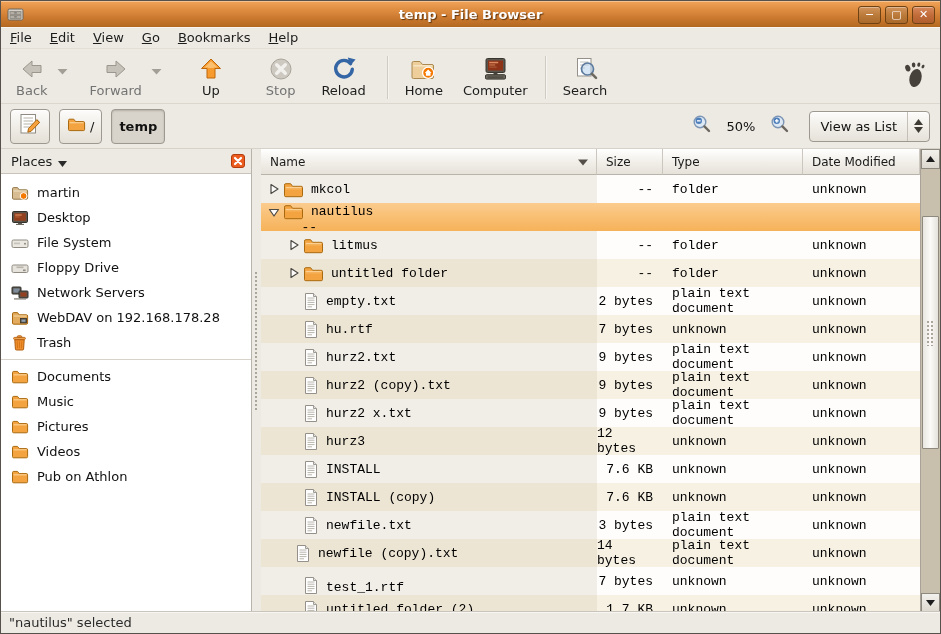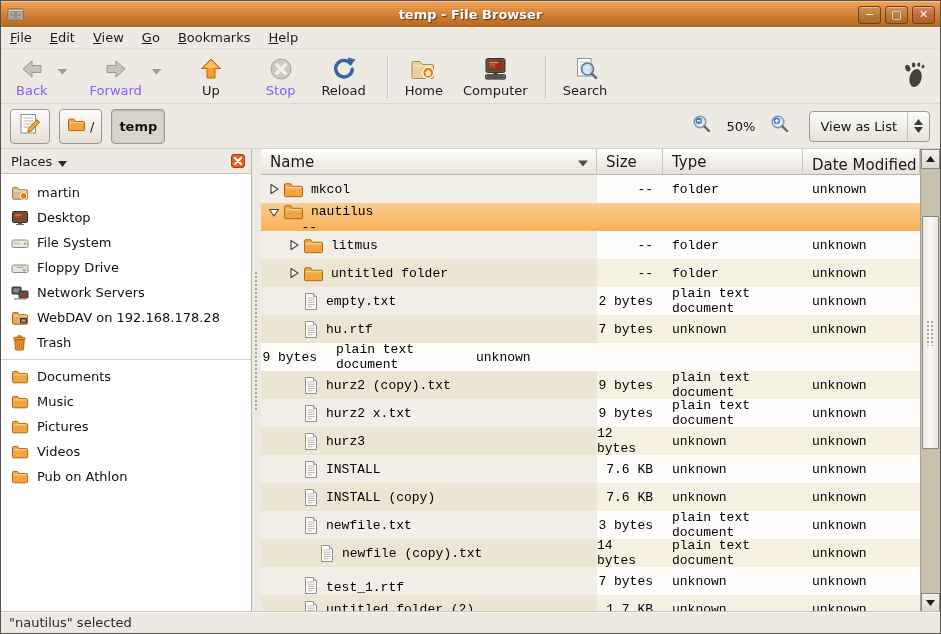--- a/index.html
+++ b/index.html
@@ -24,21 +24,21 @@
     border-bottom:1px solid #e3dfd7;box-shadow:inset 0 1px 0 #f8f6f2;}
   .menu-item{padding:2px 9px;font-size:13px;color:#1d1d1d;}
   .menu-item u{text-decoration:underline;}
 
   
   .toolbar{position:absolute;top:48px;left:0;right:0;height:55px;background:#edeae3;display:flex;align-items:flex-start;
     border-bottom:1px solid #dbd7cf;padding-top:5px;}
   .tbtn{display:flex;flex-direction:column;align-items:center;padding:1px 7px;border-radius:3px;}
   .tbtn .ticon{height:27px;display:flex;align-items:center;justify-content:center;}
   .tbtn .tlabel{font-size:13px;color:#1d1d1d;margin-top:1px;white-space:nowrap;}
-  .tbtn.disabled .tlabel{color:#8b5cf6;}
+  .tbtn.disabled .tlabel{color:#737373;}
   .tb-dd{width:16px;height:27px;display:flex;align-items:center;justify-content:center;margin-top:2px;}
   .tb-sep{width:1px;align-self:stretch;background:#cfcbc2;box-shadow:1px 0 0 #f6f4f0;margin:2px 10px 4px 10px;}
   .m-back{margin-left:8px;}
   .m-aft-back{margin-right:12px;}
   .m-aft-fwd{margin-right:26px;}
   .m-up{margin-right:28px;}
   .m-stop{margin-right:12px;}
   .m-reload{margin-right:4px;}
   .m-home{margin-right:6px;}
   .throbber{margin-left:auto;margin-right:12px;margin-top:6px;}
@@ -72,21 +72,21 @@
   .side-item .icon{width:19px;height:17px;margin-right:8px;display:flex;align-items:center;justify-content:center;flex:0 0 auto;}
   .side-sep{height:1px;background:#d7d3ca;margin:4px 0 4px 0;}
 
   .splitter{width:9px;background:#edeae3;position:relative;}
   .splitter .grip{position:absolute;left:2px;top:122px;width:5px;height:140px;
     background-image:radial-gradient(circle,#a9a59b 1px,transparent 1.4px);background-size:4px 4px;}
 
   .listview{flex:1;position:relative;background:#fff;overflow:hidden;}
   .list-header{display:flex;height:26px;position:absolute;top:0;left:0;right:20px;}
   .col-h{background:linear-gradient(180deg,#ffffff,#f1eee8 55%,#e6e2da);border-bottom:1px solid #b8b4ab;border-right:1px solid #cbc7be;
-    display:flex;align-items:center;font-size:15px;color:#1a1a1a;padding-left:9px;box-shadow:inset 0 1px 0 #fff;}
+    display:flex;align-items:center;font-size:12px;color:#1a1a1a;padding-left:9px;box-shadow:inset 0 1px 0 #fff;}
   .col-h .sort{margin-left:auto;margin-right:8px;}
   .rows{position:absolute;top:26px;left:0;right:20px;bottom:0;overflow:hidden;}
   .row{display:flex;height:28px;align-items:stretch;font-size:13px;color:#000;font-family:Liberation Mono, monospace;}
   .cell{display:flex;align-items:center;}
   .cell-name{width:336px;}
   .cell-size{width:66px;justify-content:flex-end;padding-right:10px;}
   .cell-type{width:140px;padding-left:9px;}
   .cell-date{flex:1;padding-left:9px;}
   .row.even{background:#fefdfc;}
   .row.even .cell-name{background:#f1eee7;}
@@ -450,21 +450,21 @@
             <span class="icon sort"><svg width="10" height="7">
                 <polygon points="0,0.5 10,0.5 5,6.5" fill="#55514a"></polygon>
               </svg></span>
           </div>
           <div class="col-h" style="width: 66px;">
             <span>Size</span>
           </div>
           <div class="col-h" style="width: 140px;">
             <span>Type</span>
           </div>
-          <div class="col-h" style="flex: 1 1 0%; align-items: flex-end;">
+          <div class="col-h" style="flex: 1 1 0%;">
             <span>Date Modified</span>
           </div>
         </div>
       <div class="rows" id="rows">
           <div class="row even">
             <div class="cell cell-name" style="padding-left: 4px;">
               <span class="expander">
                 <svg width="12" height="12" viewBox="0 0 12 12">
                   <polygon points="3,1.5 10,6 3,10.5" fill="#fdfcfa" stroke="#4c4a45" stroke-width="1.2" stroke-linejoin="round"></polygon>
                 </svg>
@@ -568,20 +568,31 @@
                   <path d="M4.5 6h7M4.5 8.2h7M4.5 10.4h7M4.5 12.6h7M4.5 14.8h4.5" stroke="#b9b6ad" stroke-width="1"></path>
                 </svg>
               </span>
               <span class="fname">hu.rtf</span>
             </div>
             <div class="cell cell-size">7 bytes</div>
             <div class="cell cell-type">unknown</div>
             <div class="cell cell-date">unknown</div>
           </div>
           <div class="row even">
+            <div class="cell cell-name" style="padding-left: 24px;">
+              <span class="expander"></span>
+              <span class="icon">
+                <svg width="16" height="19" viewBox="0 0 16 19">
+                  <path d="M2.5 1.5 L10.5 1.5 L13.5 4.5 L13.5 17.5 L2.5 17.5 Z" fill="#ffffff" stroke="#95918a"></path>
+                  <path d="M10.5 1.5 L10.5 4.5 L13.5 4.5" fill="#e4e2dc" stroke="#95918a" stroke-width="0.9"></path>
+                  <path d="M4.5 6h7M4.5 8.2h7M4.5 10.4h7M4.5 12.6h7M4.5 14.8h4.5" stroke="#b9b6ad" stroke-width="1"></path>
+                </svg>
+              </span>
+              <span class="fname">hurz2.txt</span>
+            </div>
             <div class="cell cell-size">9 bytes</div>
             <div class="cell cell-type">plain text document</div>
             <div class="cell cell-date">unknown</div>
           </div>
           <div class="row odd">
             <div class="cell cell-name" style="padding-left: 24px;">
               <span class="expander"></span>
               <span class="icon">
                 <svg width="16" height="19" viewBox="0 0 16 19">
                   <path d="M2.5 1.5 L10.5 1.5 L13.5 4.5 L13.5 17.5 L2.5 17.5 Z" fill="#ffffff" stroke="#95918a"></path>
@@ -669,21 +680,21 @@
                   <path d="M4.5 6h7M4.5 8.2h7M4.5 10.4h7M4.5 12.6h7M4.5 14.8h4.5" stroke="#b9b6ad" stroke-width="1"></path>
                 </svg>
               </span>
               <span class="fname">newfile.txt</span>
             </div>
             <div class="cell cell-size">3 bytes</div>
             <div class="cell cell-type">plain text document</div>
             <div class="cell cell-date">unknown</div>
           </div>
           <div class="row odd">
-            <div class="cell cell-name" style="padding-left: 40px;">
+            <div class="cell cell-name" style="padding-left: 16px;">
               <span class="expander"></span>
               <span class="icon">
                 <svg width="16" height="19" viewBox="0 0 16 19">
                   <path d="M2.5 1.5 L10.5 1.5 L13.5 4.5 L13.5 17.5 L2.5 17.5 Z" fill="#ffffff" stroke="#95918a"></path>
                   <path d="M10.5 1.5 L10.5 4.5 L13.5 4.5" fill="#e4e2dc" stroke="#95918a" stroke-width="0.9"></path>
                   <path d="M4.5 6h7M4.5 8.2h7M4.5 10.4h7M4.5 12.6h7M4.5 14.8h4.5" stroke="#b9b6ad" stroke-width="1"></path>
                 </svg>
               </span>
               <span class="fname">newfile (copy).txt</span>
             </div>

